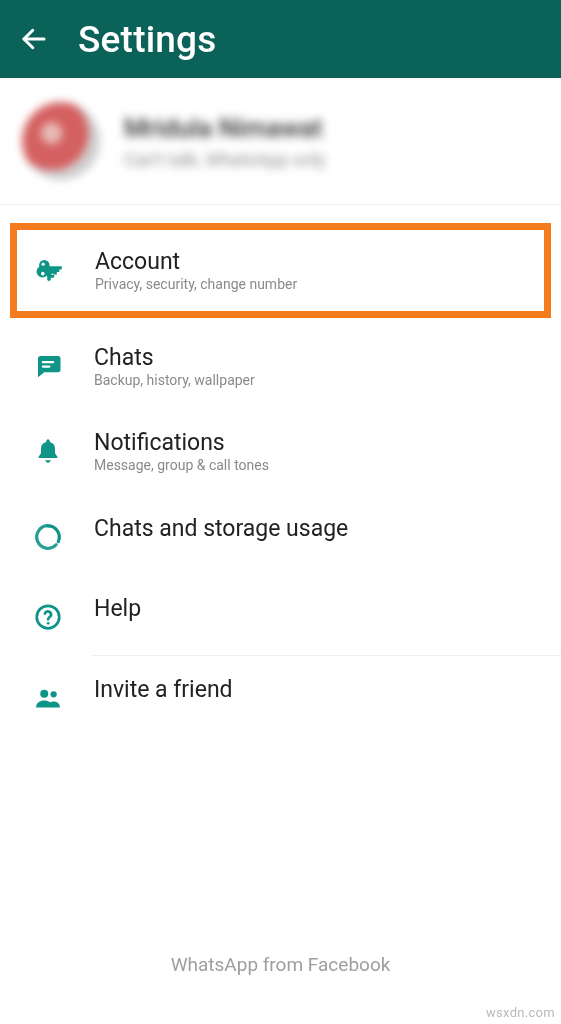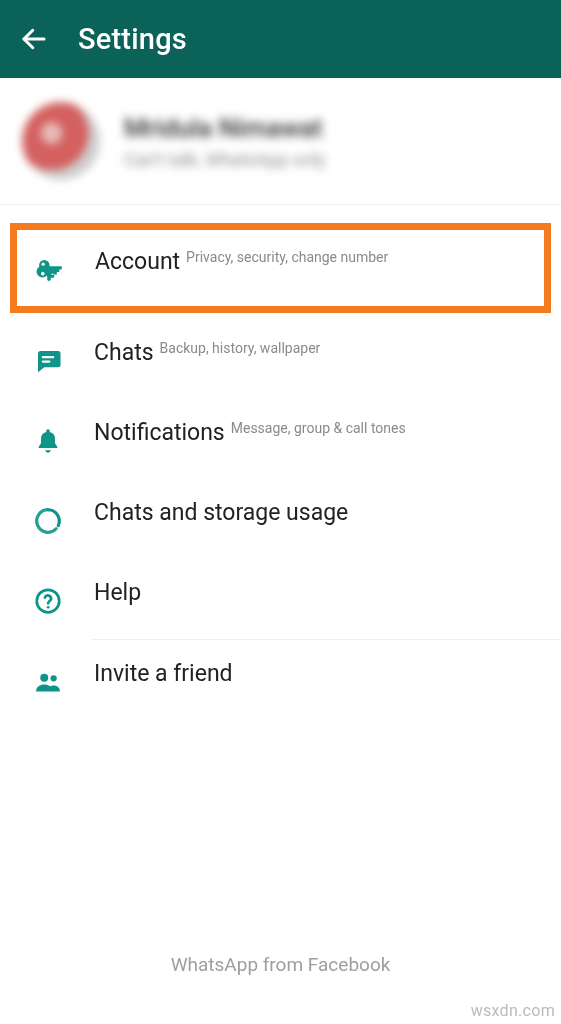--- a/index.html
+++ b/index.html
@@ -29,21 +29,21 @@
     .back-btn {
       width: 48px;
       height: 48px;
       display: flex;
       align-items: center;
       justify-content: center;
       color: #fff;
     }
     .header-title {
       color: #fff;
-      font-size: 29px;
+      font-size: 37px;
       font-weight: 500;
       letter-spacing: 0.2px;
     }
     .profile {
       display: flex;
       align-items: center;
       gap: 24px;
       padding: 24px 22px 24px 22px;
       background: #fff;
       border-bottom: 1px solid #eee;
@@ -88,22 +88,21 @@
       height: 36px;
       display: flex;
       align-items: center;
       justify-content: center;
       color: #0e9587;
       margin-top: 4px;
       flex: 0 0 auto;
     }
     .item-text {
       display: flex;
-      flex-direction: row;
-      gap: 6px;
+      flex-direction: column;
     }
     .item-title {
       font-size: 23px;
       color: #222;
       font-weight: 400;
     }
     .item-sub {
       font-size: 14px;
       color: #8a8a8a;
       line-height: 1.3;
@@ -127,21 +126,21 @@
       background: #fff;
     }
     .footer-text {
       color: #9e9e9e;
       font-size: 19px;
     }
     .watermark {
       position: fixed;
       right: 6px;
       bottom: 4px;
-      font-size: 16px;
+      font-size: 13px;
       color: #bbb;
       letter-spacing: 0.3px;
     }
   </style>
 </head>
 <body>
 
 <div class="header">
   <div class="back-btn">
     <svg width="30" height="30" viewBox="0 0 24 24" fill="none" stroke="currentColor" stroke-width="2.4" stroke-linecap="round" stroke-linejoin="round">

